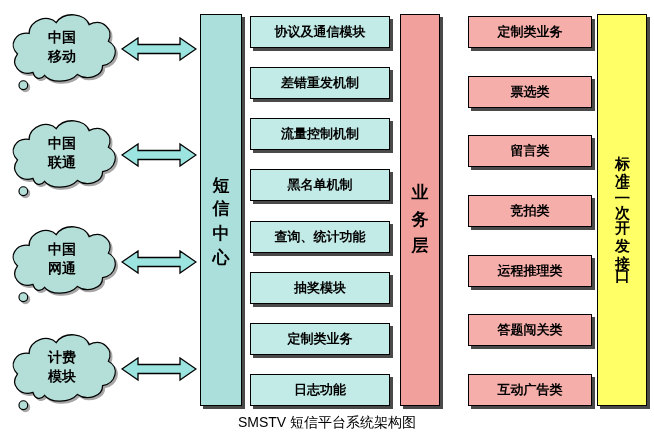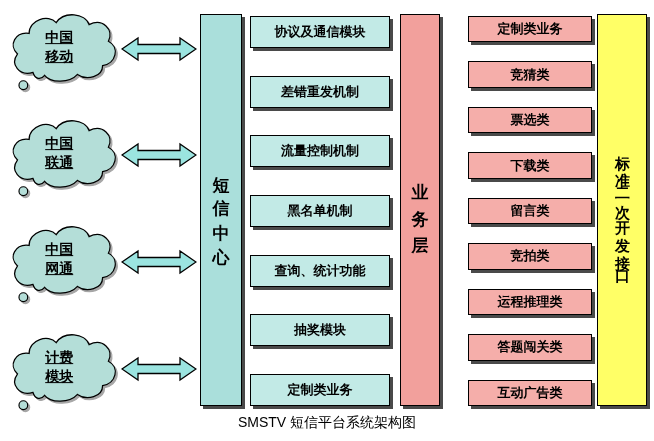--- a/index.html
+++ b/index.html
@@ -7,21 +7,21 @@
     position:relative;width:654px;height:441px;background:#fff;overflow:hidden;
     font-family:"Liberation Sans","DejaVu Sans",sans-serif;color:#000;
   }
   
   .cloud{position:absolute;left:4px;width:116px;height:84px;}
   .cloud svg{position:absolute;left:0;top:0;width:100%;height:100%;
     filter:drop-shadow(2px 2px 0 rgba(0,0,0,0.35));}
   .cloud-label{
     position:absolute;left:50%;top:46%;transform:translate(-50%,-50%);
     width:2.4em;font-size:14px;font-weight:bold;line-height:1.35;
-    word-break:break-all;text-decoration:underline;
+    text-align:center;word-break:break-all;
   }
   
   .arrow{position:absolute;left:121px;width:76px;height:26px;}
   .arrow svg{width:100%;height:100%;display:block;}
   
   .vbox{
     position:absolute;top:14px;height:392px;border:1px solid #000;
     box-shadow:3px 3px 0 #4a4a4a;display:flex;align-items:center;justify-content:center;
     box-sizing:border-box;
   }
@@ -131,38 +131,35 @@
       </div>
     <div class="box module-box">
         <span>查询、统计功能</span>
       </div>
     <div class="box module-box">
         <span>抽奖模块</span>
       </div>
     <div class="box module-box">
         <span>定制类业务</span>
       </div>
+    <div class="box module-box">
+        <span>日志功能</span>
+      </div>
   </div>
 
   <div class="vbox business-box">
     <div class="vtext">业务层</div>
   </div>
 
   <div class="col services-col">
     <div class="box service-box">
         <span>定制类业务</span>
       </div>
     <div class="box service-box">
-        <span>竞猜类</span>
-      </div>
-    <div class="box service-box">
         <span>票选类</span>
-      </div>
-    <div class="box service-box">
-        <span>下载类</span>
       </div>
     <div class="box service-box">
         <span>留言类</span>
       </div>
     <div class="box service-box">
         <span>竞拍类</span>
       </div>
     <div class="box service-box">
         <span>运程推理类</span>
       </div>

